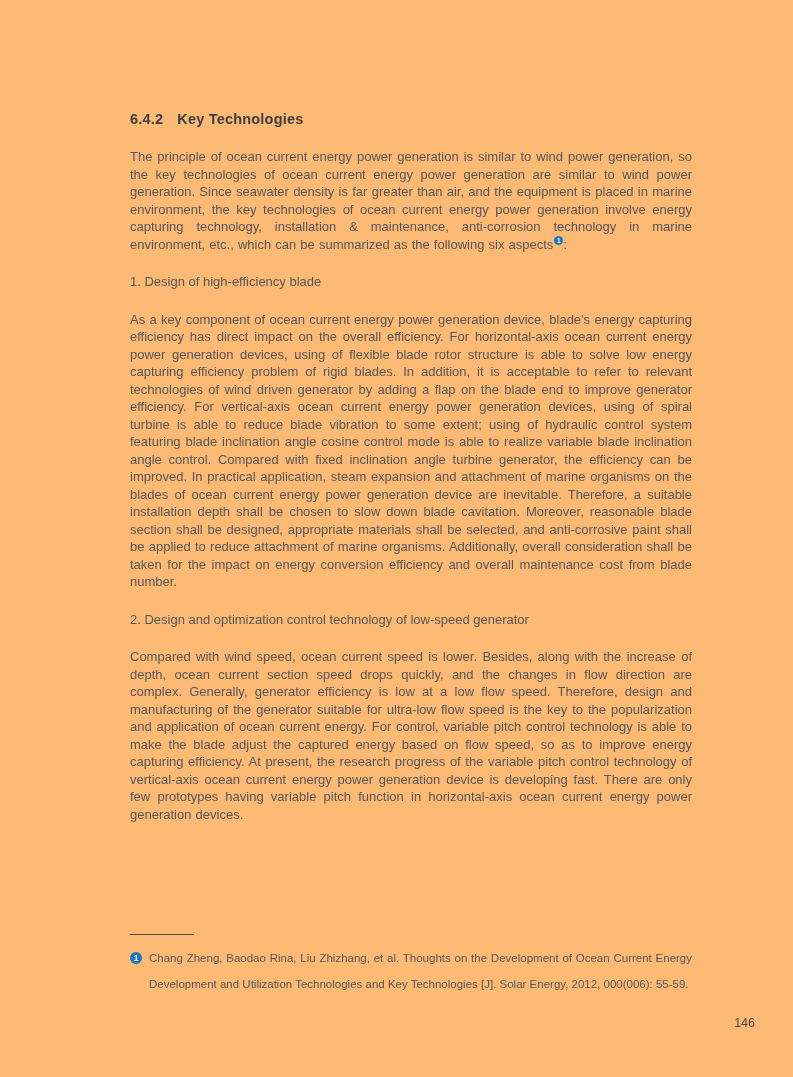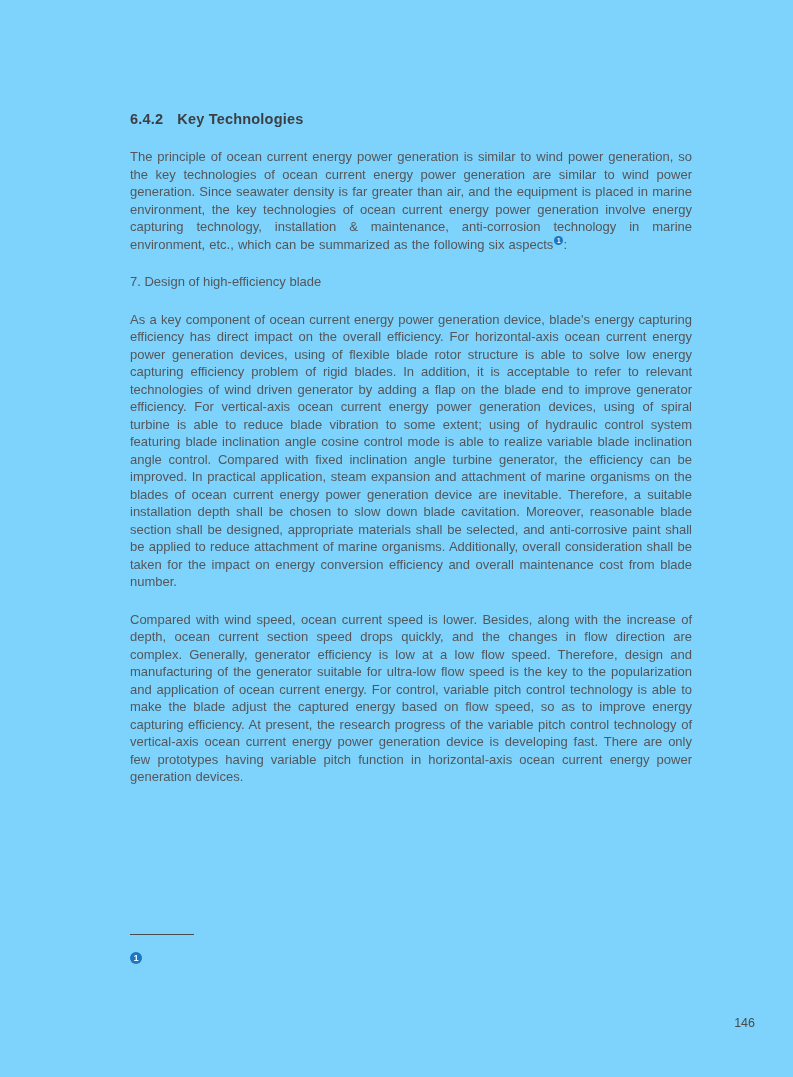--- a/index.html
+++ b/index.html
@@ -1,21 +1,21 @@
 <!DOCTYPE html>
 <html><head>
 <meta charset="utf-8">
 <style>
   * { margin: 0; padding: 0; box-sizing: border-box; }
   html, body { background: #ffffff; }
   .page {
     position: relative;
     width: 793px;
     height: 1077px;
-    background: #7dd3fc;
+    background: #fdba74;
     font-family: "Liberation Sans", sans-serif;
     overflow: hidden;
   }
   .content {
     position: absolute;
     left: 130px;
     top: 110px;
     width: 562px;
   }
   .heading {
@@ -104,31 +104,33 @@
   <div class="content">
 
     <h2 class="heading">
       <span class="sec-num">6.4.2</span><span>Key Technologies</span>
     </h2>
 
     <p class="body-text">
       <span>The principle of ocean current energy power generation is similar to wind power generation, so the key technologies of ocean current energy power generation are similar to wind power generation. Since seawater density is far greater than air, and the equipment is placed in marine environment, the key technologies of ocean current energy power generation involve energy capturing technology, installation &amp; maintenance, anti-corrosion technology in marine environment, etc., which can be summarized as the following six aspects</span><sup class="fn-ref">1</sup><span>:</span>
     </p>
 
-    <p class="sub-heading">7. Design of high-efficiency blade</p>
+    <p class="sub-heading">1. Design of high-efficiency blade</p>
 
     <p class="body-text">As a key component of ocean current energy power generation device, blade's energy capturing efficiency has direct impact on the overall efficiency. For horizontal-axis ocean current energy power generation devices, using of flexible blade rotor structure is able to solve low energy capturing efficiency problem of rigid blades. In addition, it is acceptable to refer to relevant technologies of wind driven generator by adding a flap on the blade end to improve generator efficiency. For vertical-axis ocean current energy power generation devices, using of spiral turbine is able to reduce blade vibration to some extent; using of hydraulic control system featuring blade inclination angle cosine control mode is able to realize variable blade inclination angle control. Compared with fixed inclination angle turbine generator, the efficiency can be improved. In practical application, steam expansion and attachment of marine organisms on the blades of ocean current energy power generation device are inevitable. Therefore, a suitable installation depth shall be chosen to slow down blade cavitation. Moreover, reasonable blade section shall be designed, appropriate materials shall be selected, and anti-corrosive paint shall be applied to reduce attachment of marine organisms. Additionally, overall consideration shall be taken for the impact on energy conversion efficiency and overall maintenance cost from blade number.</p>
 
+    <p class="sub-heading">2. Design and optimization control technology of low-speed generator</p>
 
     <p class="body-text">Compared with wind speed, ocean current speed is lower. Besides, along with the increase of depth, ocean current section speed drops quickly, and the changes in flow direction are complex. Generally, generator efficiency is low at a low flow speed. Therefore, design and manufacturing of the generator suitable for ultra-low flow speed is the key to the popularization and application of ocean current energy. For control, variable pitch control technology is able to make the blade adjust the captured energy based on flow speed, so as to improve energy capturing efficiency. At present, the research progress of the variable pitch control technology of vertical-axis ocean current energy power generation device is developing fast. There are only few prototypes having variable pitch function in horizontal-axis ocean current energy power generation devices.</p>
 
   </div>
 
   <div class="footnote-area">
     <div class="footnote-rule"></div>
     <div class="footnote">
       <span class="fn-marker">1</span>
+      <span>Chang Zheng, Baodao Rina, Liu Zhizhang, et al. Thoughts on the Development of Ocean Current Energy Development and Utilization Technologies and Key Technologies [J]. Solar Energy, 2012, 000(006): 55-59.</span>
     </div>
   </div>
 
   <div class="page-number">146</div>
 
 </div>
 
 </body></html>

